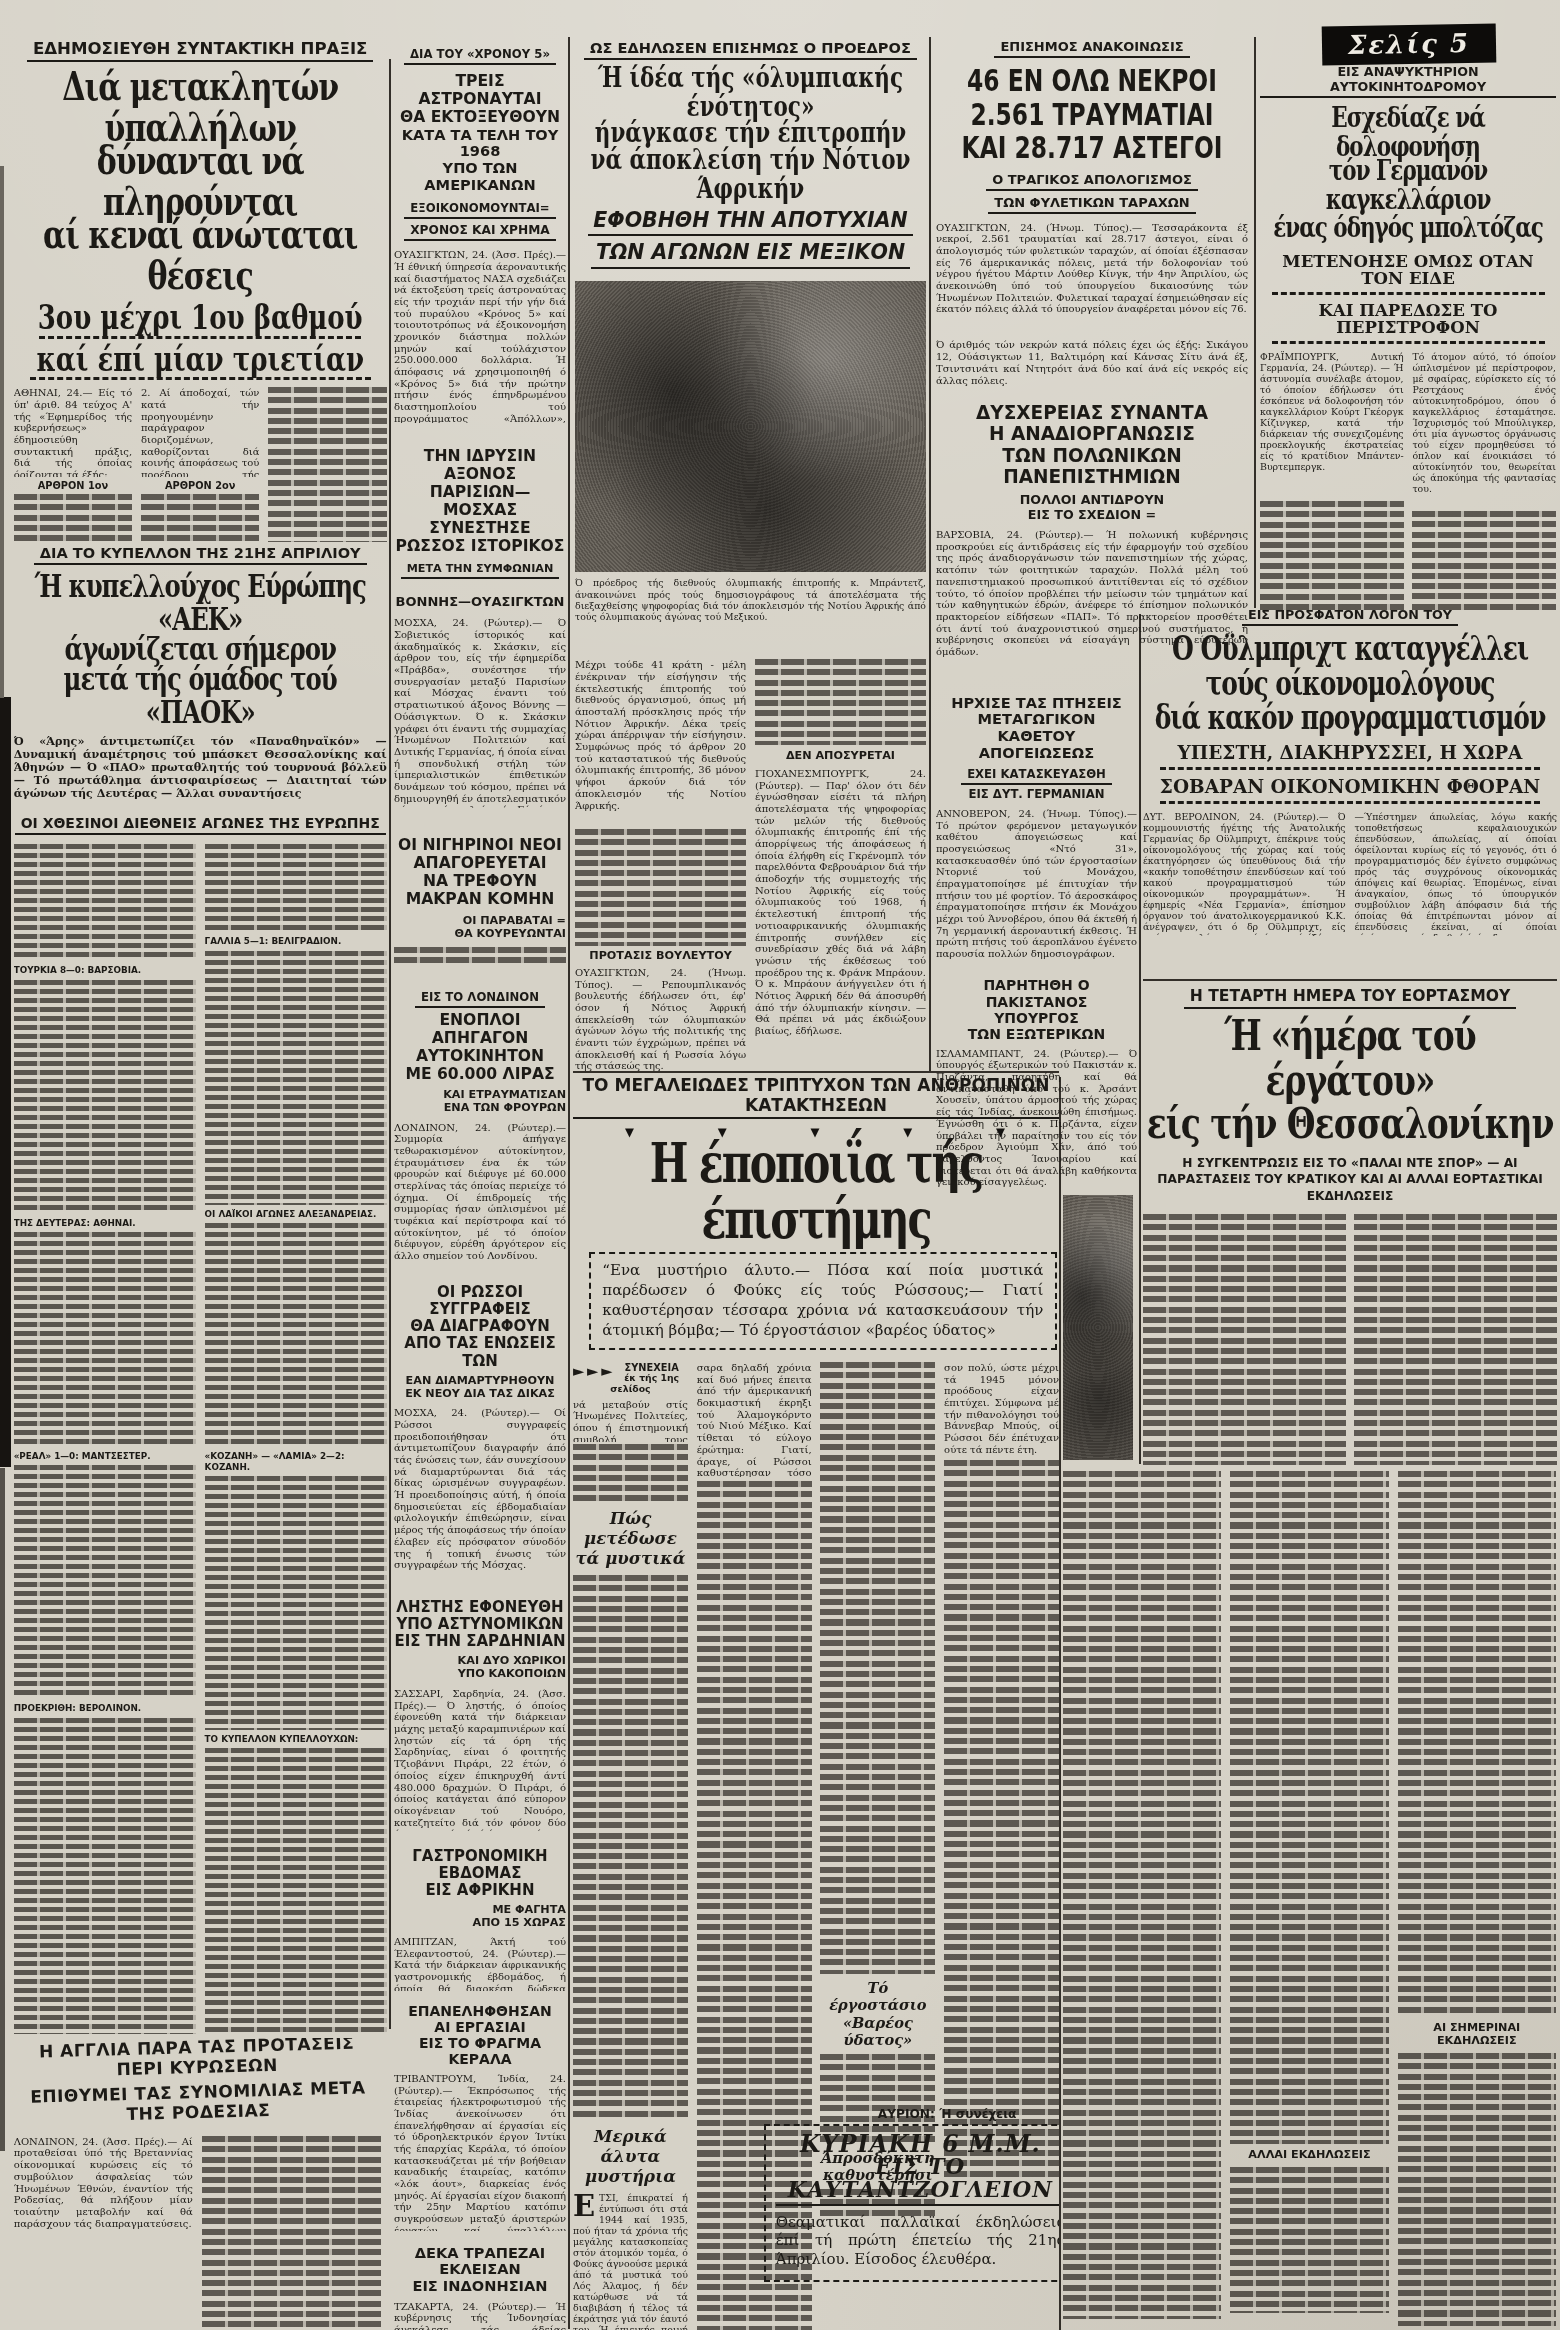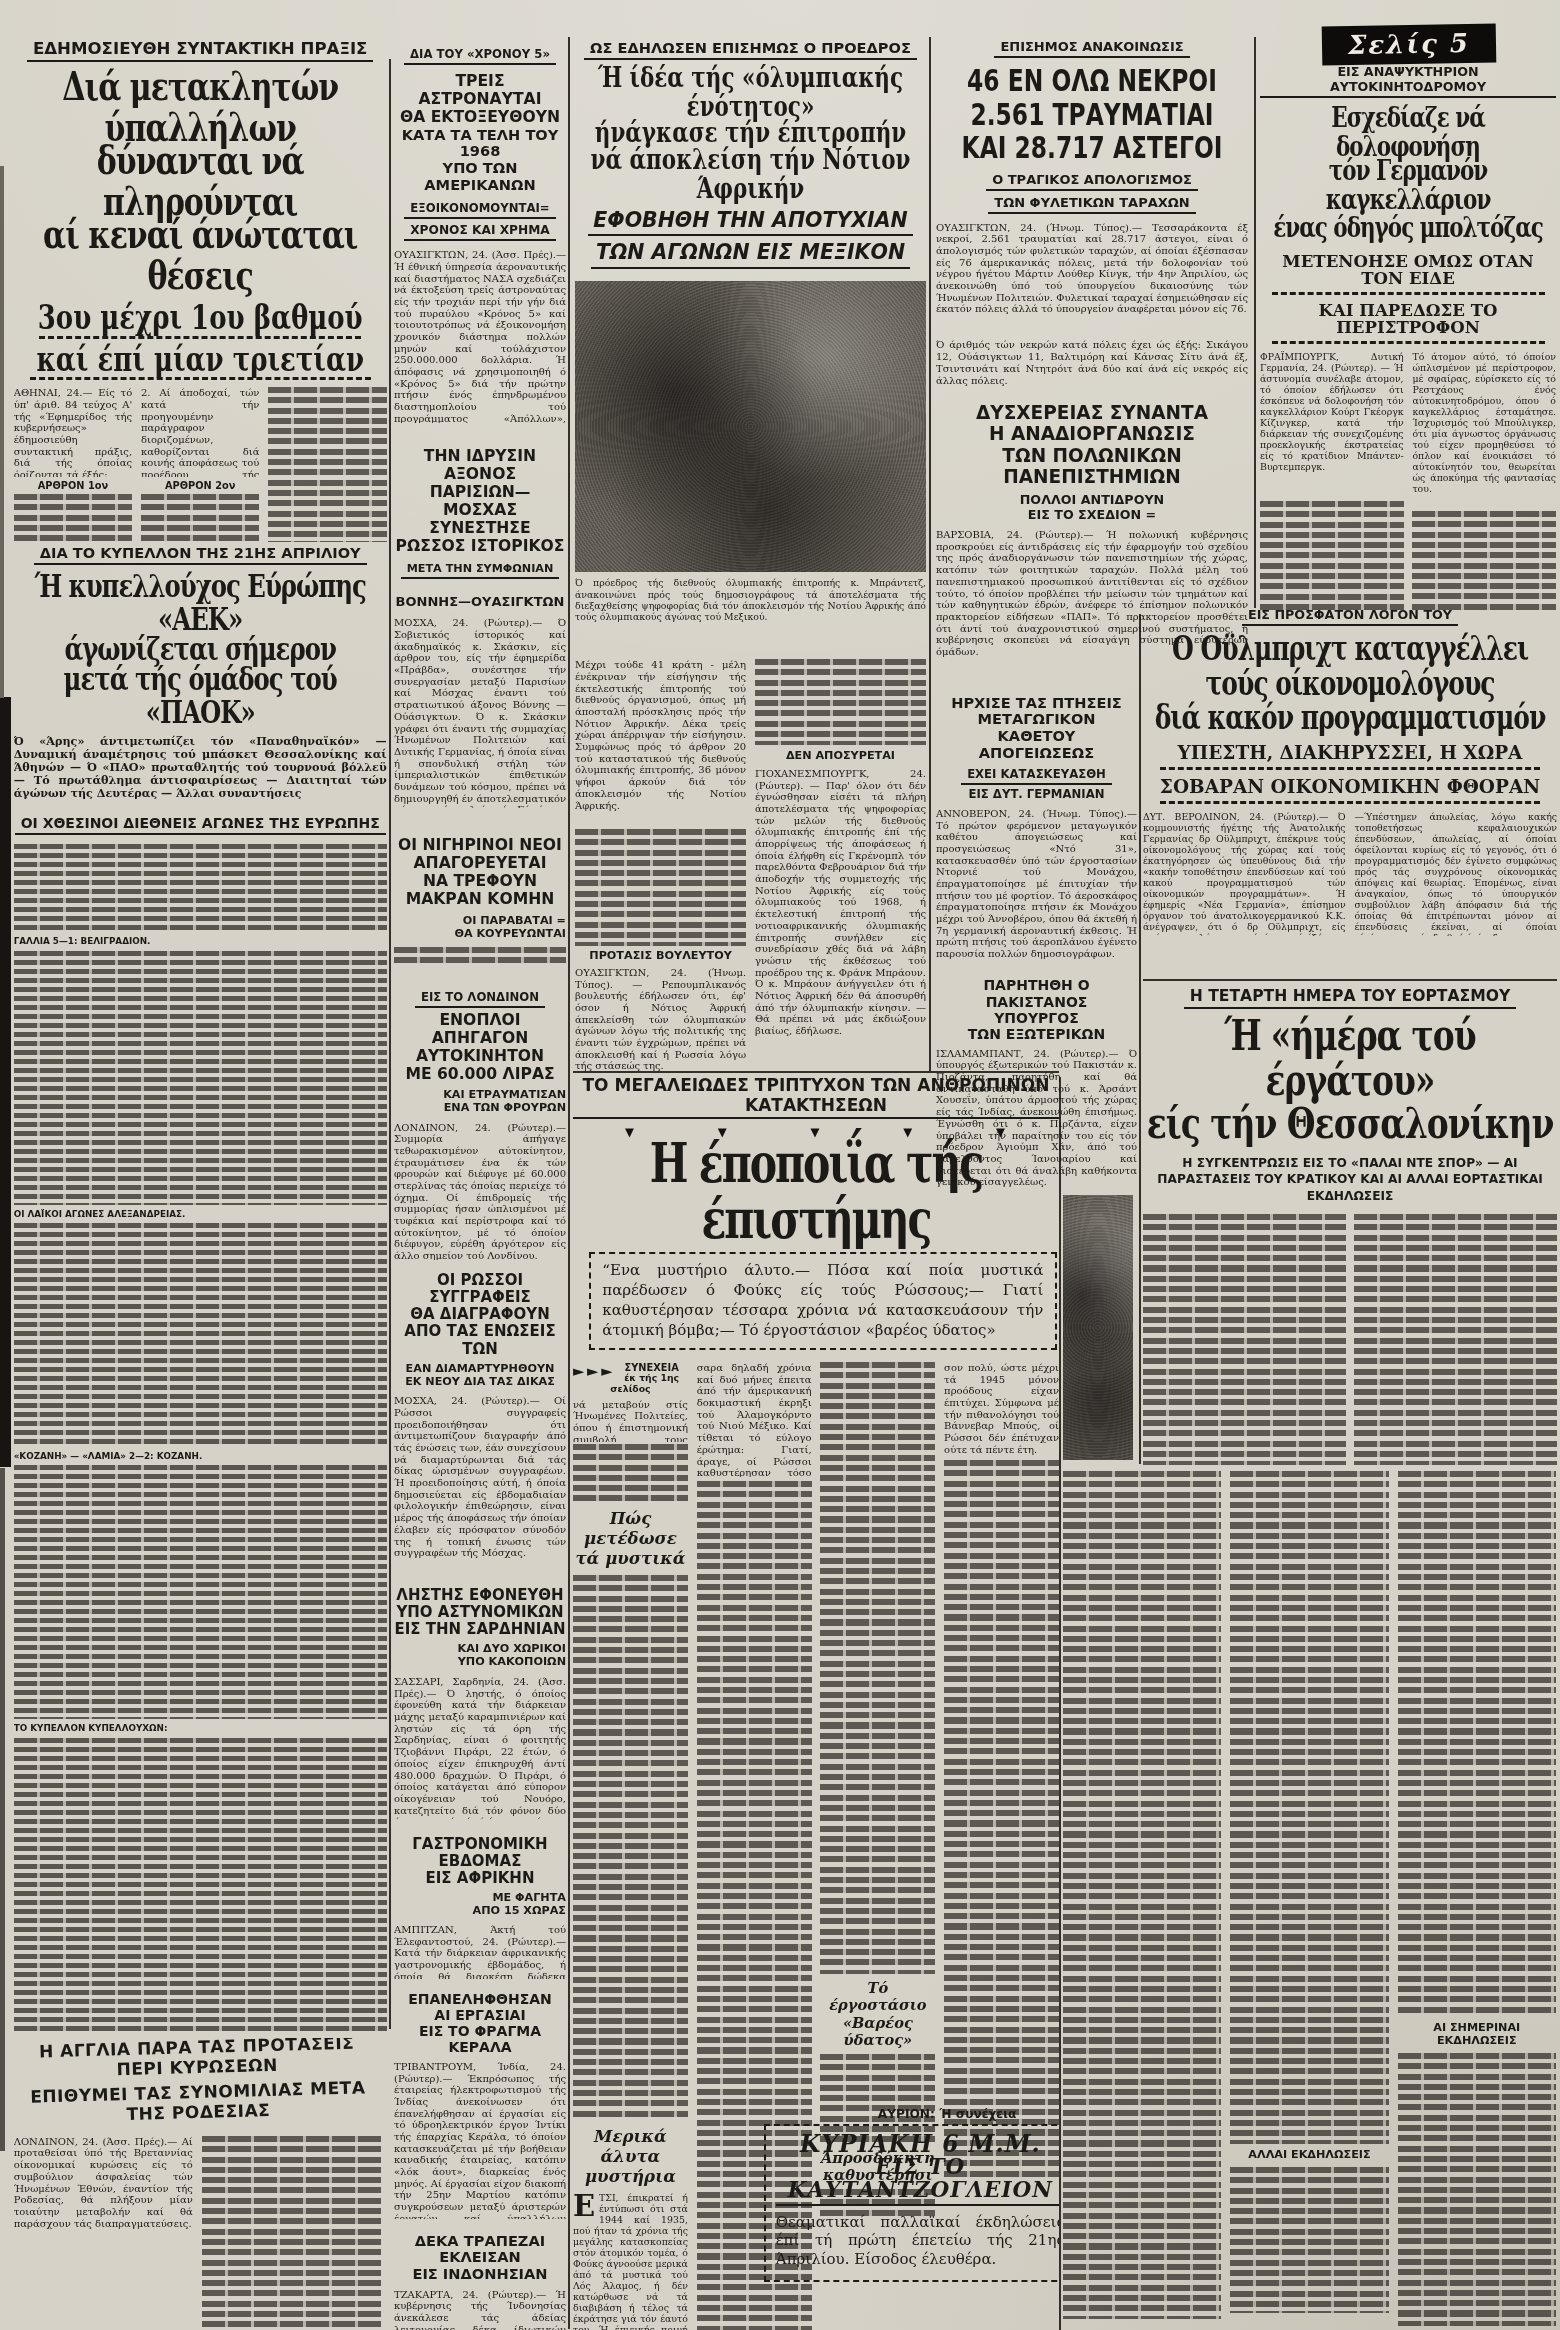--- a/index.html
+++ b/index.html
@@ -89,20 +89,31 @@
 
   <section class="b" style="left:13.7px;top:544px;width:373px;height:1490px">
     <div class="k" style="font-size:14.6px"><span>ΔΙΑ ΤΟ ΚΥΠΕΛΛΟΝ ΤΗΣ 21ΗΣ ΑΠΡΙΛΙΟΥ</span></div>
     <div class="hl tall" style="font-size:24.4px;margin-top:11.7px">Ή κυπελλούχος Εύρώπης «ΑΕΚ»</div>
     <div class="hl tall" style="font-size:24.4px;margin-top:8.8px">άγωνίζεται σήμερον</div>
     <div class="hl tall" style="font-size:24.4px;margin-top:8.8px">μετά τής όμάδος τού «ΠΑΟΚ»</div>
     <div class="lead" style="font-size:11.2px;height:72px;margin-top:13.7px;font-weight:bold">Ό «Άρης» άντιμετωπίζει τόν «Παναθηναϊκόν» — Δυναμική άναμέτρησις τού μπάσκετ Θεσσαλονίκης καί Άθηνών — Ό «ΠΑΟ» πρωταθλητής τού τουρνουά βόλλεϋ — Τό πρωτάθλημα άντισφαιρίσεως — Διαιτηταί τών άγώνων τής Δευτέρας — Άλλαι συναντήσεις</div>
     <div class="k" style="font-size:14px;margin-top:7.8px"><span>ΟΙ ΧΘΕΣΙΝΟΙ ΔΙΕΘΝΕΙΣ ΑΓΩΝΕΣ ΤΗΣ ΕΥΡΩΠΗΣ</span></div>
     <div class="cols" style="height:1198px;margin-top:9.8px">
       <div class="col">
+        <div class="sim t" style="height:117px"></div>
+        <div class="item">ΤΟΥΡΚΙΑ 8—0: ΒΑΡΣΟΒΙΑ.</div>
+        <div class="sim t" style="height:234px"></div>
+        <div class="item">ΤΗΣ ΔΕΥΤΕΡΑΣ: ΑΘΗΝΑΙ.</div>
+        <div class="sim t" style="height:215px"></div>
+        <div class="item">«ΡΕΑΛ» 1—0: ΜΑΝΤΣΕΣΤΕΡ.</div>
+        <div class="sim t" style="height:234px"></div>
+        <div class="item">ΠΡΟΕΚΡΙΘΗ: ΒΕΡΟΛΙΝΟΝ.</div>
+        <div class="sim t" style="height:322px"></div>
+      </div>
+      <div class="col">
         <div class="sim t" style="height:88px"></div>
         <div class="item">ΓΑΛΛΙΑ 5—1: ΒΕΛΙΓΡΑΔΙΟΝ.</div>
         <div class="sim t" style="height:254px"></div>
         <div class="item">ΟΙ ΛΑΪΚΟΙ ΑΓΩΝΕΣ ΑΛΕΞΑΝΔΡΕΙΑΣ.</div>
         <div class="sim t" style="height:224px"></div>
         <div class="item">«ΚΟΖΑΝΗ» — «ΛΑΜΙΑ» 2—2: ΚΟΖΑΝΗ.</div>
         <div class="sim t" style="height:254px"></div>
         <div class="item">ΤΟ ΚΥΠΕΛΛΟΝ ΚΥΠΕΛΛΟΥΧΩΝ:</div>
         <div class="sim t" style="height:293px"></div>
       </div>
@@ -155,21 +166,21 @@
     </div>
     <div style="margin-top:21.5px">
       <div class="k" style="font-size:11.7px"><span>ΕΙΣ ΤΟ ΛΟΝΔΙΝΟΝ</span></div>
       <div class="shl" style="font-size:15.6px;margin-top:4.9px">ΕΝΟΠΛΟΙ ΑΠΗΓΑΓΟΝ</div>
       <div class="shl" style="font-size:15.6px">ΑΥΤΟΚΙΝΗΤΟΝ</div>
       <div class="shl" style="font-size:15.6px">ΜΕ 60.000 ΛΙΡΑΣ</div>
       <div class="shl" style="font-size:11.2px;text-align:right;margin-top:4.9px">ΚΑΙ ΕΤΡΑΥΜΑΤΙΣΑΝ</div>
       <div class="shl" style="font-size:11.2px;text-align:right">ΕΝΑ ΤΩΝ ΦΡΟΥΡΩΝ</div>
       <div class="lead" style="height:138px;margin-top:6.8px">ΛΟΝΔΙΝΟΝ, 24. (Ρώυτερ).— Συμμορία άπήγαγε τεθωρακισμένον αύτοκίνητον, έτραυμάτισεν ένα έκ τών φρουρών καί διέφυγε μέ 60.000 στερλίνας τάς όποίας περιείχε τό όχημα. Οί έπιδρομείς τής συμμορίας ήσαν ώπλισμένοι μέ τυφέκια καί περίστροφα καί τό αύτοκίνητον, μέ τό όποίον διέφυγον, εύρέθη άργότερον είς άλλο σημείον τού Λονδίνου.</div>
     </div>
-    <div style="margin-top:12px">
+    <div style="margin-top:24px">
       <div class="shl" style="font-size:15px">ΟΙ ΡΩΣΣΟΙ ΣΥΓΓΡΑΦΕΙΣ</div>
       <div class="shl" style="font-size:15px">ΘΑ ΔΙΑΓΡΑΦΟΥΝ</div>
       <div class="shl" style="font-size:15px">ΑΠΟ ΤΑΣ ΕΝΩΣΕΙΣ ΤΩΝ</div>
       <div class="shl" style="font-size:11.2px;margin-top:4.9px">ΕΑΝ ΔΙΑΜΑΡΤΥΡΗΘΟΥΝ</div>
       <div class="shl" style="font-size:11.2px">ΕΚ ΝΕΟΥ ΔΙΑ ΤΑΣ ΔΙΚΑΣ</div>
       <div class="lead" style="height:176px;margin-top:6.8px">ΜΟΣΧΑ, 24. (Ρώυτερ).— Οί Ρώσσοι συγγραφείς προειδοποιήθησαν ότι άντιμετωπίζουν διαγραφήν άπό τάς ένώσεις των, έάν συνεχίσουν νά διαμαρτύρωνται διά τάς δίκας ώρισμένων συγγραφέων. Ή προειδοποίησις αύτή, ή όποία δημοσιεύεται είς έβδομαδιαίαν φιλολογικήν έπιθεώρησιν, είναι μέρος τής άποφάσεως τήν όποίαν έλαβεν είς πρόσφατον σύνοδόν της ή τοπική ένωσις τών συγγραφέων τής Μόσχας.</div>
     </div>
     <div style="margin-top:15.6px">
       <div class="shl" style="font-size:15px">ΛΗΣΤΗΣ ΕΦΟΝΕΥΘΗ</div>
       <div class="shl" style="font-size:15px">ΥΠΟ ΑΣΤΥΝΟΜΙΚΩΝ</div>

